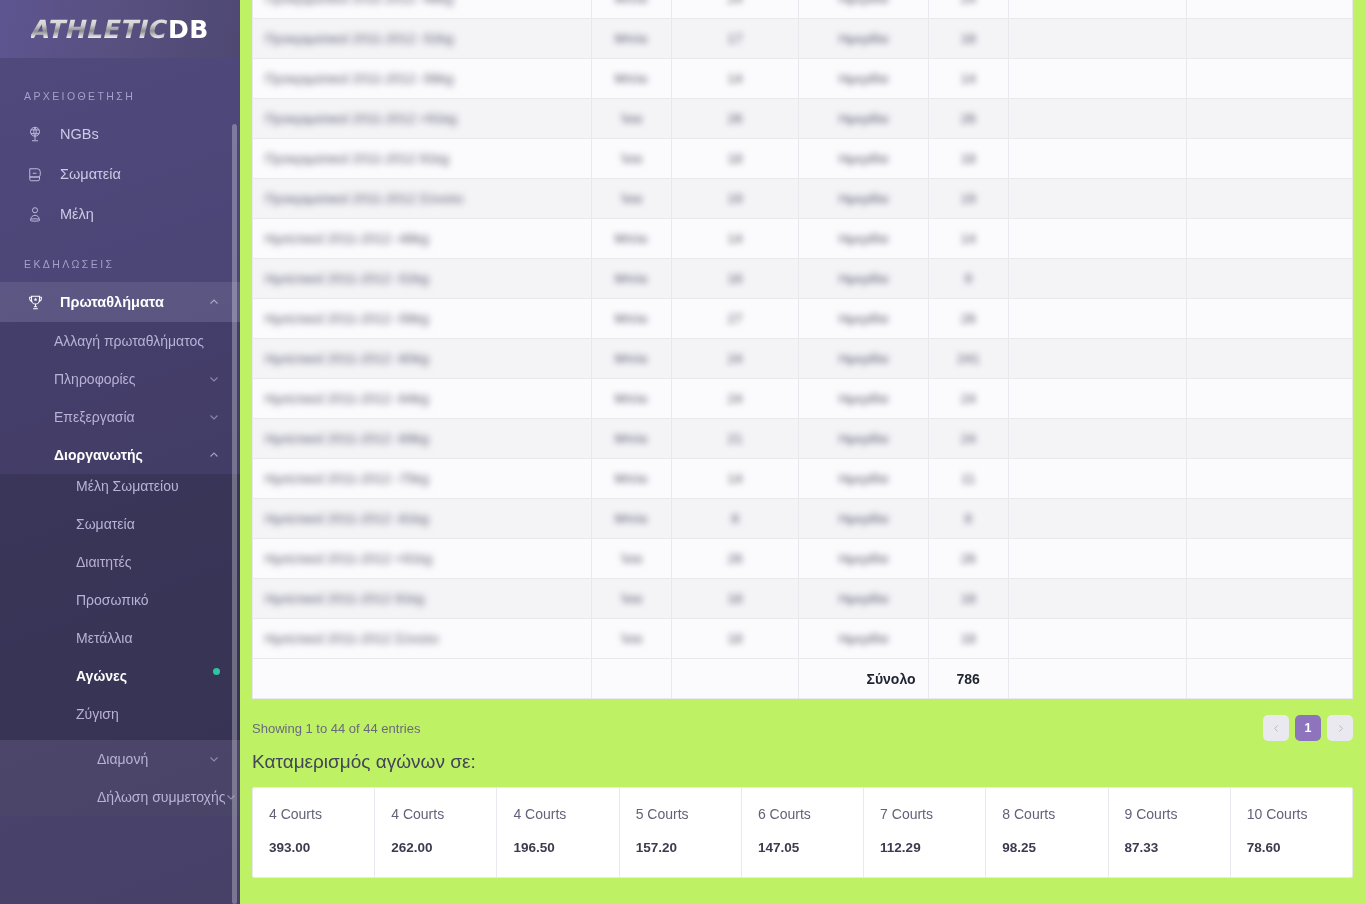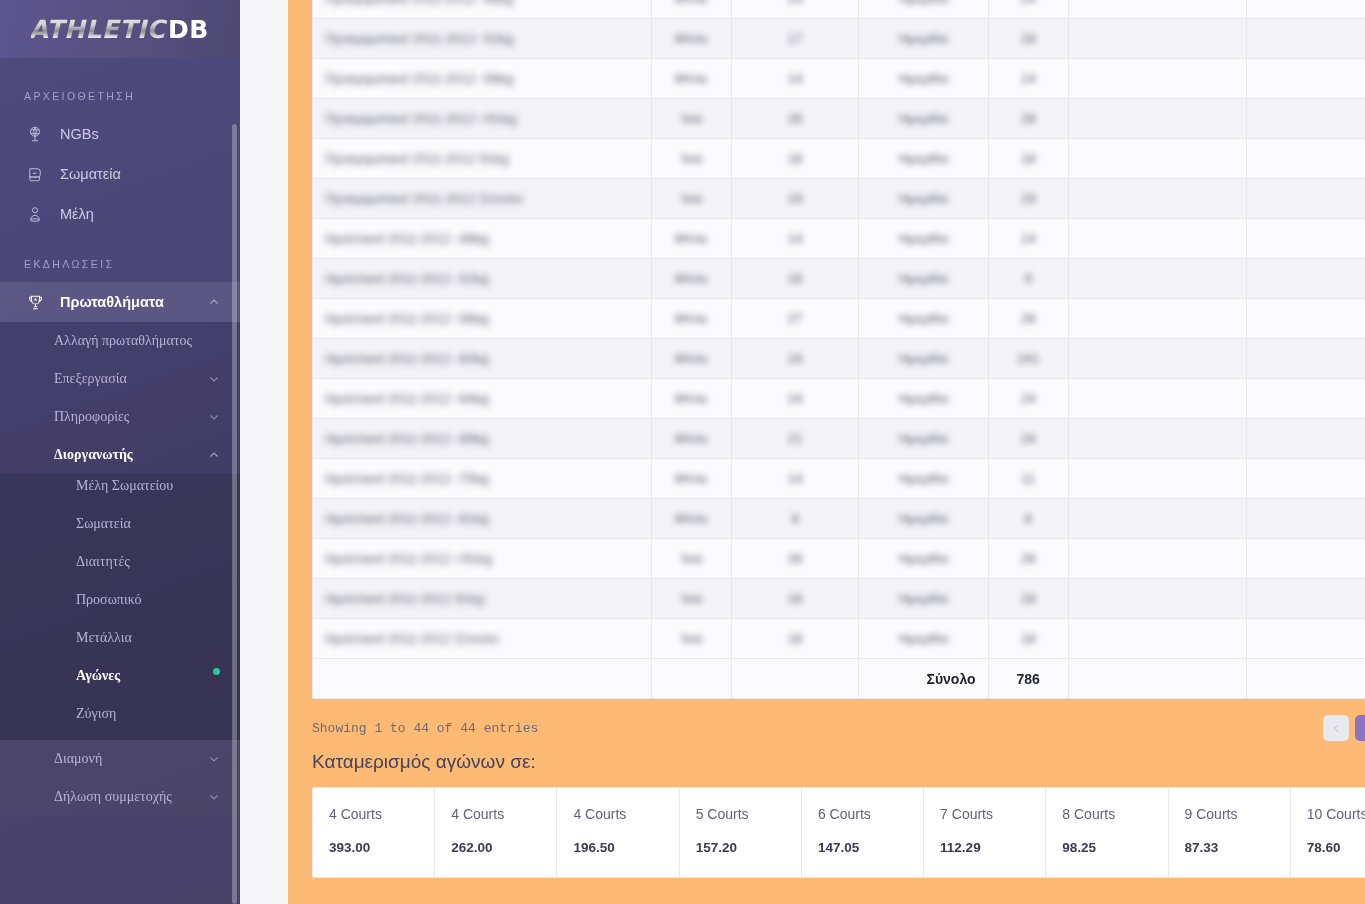--- a/index.html
+++ b/index.html
@@ -87,21 +87,21 @@
   .sb-item .ico {
     width: 22px; height: 22px;
     margin-right: 14px;
     display: flex; align-items: center; justify-content: center;
     flex: 0 0 22px;
   }
   .sb-item .lbl { flex: 1; white-space: nowrap; }
   .sb-item.open { background: rgba(255,255,255,.09); color: #ffffff; font-weight: 700; }
   .chev { width: 12px; height: 12px; opacity: .65; flex: 0 0 12px; }
 
-  .sb-sub { background: rgba(0,0,0,.10); font-family: Liberation Serif, serif; }
+  .sb-sub { background: rgba(0,0,0,.10); }
   .sb-subitem {
     display: flex;
     align-items: center;
     height: 38px;
     padding: 0 20px 0 54px;
     color: #b9b2d6;
     font-size: 14px;
     cursor: pointer;
   }
   .sb-subitem .lbl { flex: 1; white-space: nowrap; }
@@ -115,31 +115,30 @@
     font-size: 14px;
     cursor: pointer;
     margin-left: 12px;
   }
   .sb-sub2item .lbl { flex: 1; white-space: nowrap; }
   .sb-sub2item.active { color: #ffffff; font-weight: 700; }
   .dot {
     width: 7px; height: 7px; border-radius: 50%;
     background: #2ec4a3; flex: 0 0 7px;
   }
-  .sb-tail { background: rgba(255,255,255,.055); }
+  .sb-tail { background: rgba(255,255,255,.055); padding-left: 43px; }
 
   
   .main {
     flex: 1;
     height: 904px;
-    background: #fdba74;
+    background: #bef264;
     overflow: hidden;
-    padding: 0 24px;
+    padding: 0 12px;
     position: relative;
-    margin-left: 48px;
   }
 
   .table-wrap { width: 1101px; }
   table.dt {
     width: 1101px;
     border-collapse: collapse;
     font-size: 13.5px;
     color: #3b3b4f;
     table-layout: fixed;
   }
@@ -177,21 +176,21 @@
   }
   .t-label { text-align: right; padding-right: 16px; }
 
   .dt-footer {
     display: flex;
     align-items: center;
     justify-content: space-between;
     width: 1101px;
     padding-top: 16px;
   }
-  .dt-info { font-size: 13px; color: #6a6a7d; font-family: Liberation Mono, monospace; }
+  .dt-info { font-size: 13px; color: #6a6a7d; }
   .pagination { display: flex; gap: 6px; }
   .pg {
     width: 26px; height: 26px;
     border-radius: 5px;
     background: #e9e9ef;
     display: flex; align-items: center; justify-content: center;
     color: #b6b6c4;
     font-size: 12.5px;
     cursor: pointer;
   }
@@ -290,28 +289,28 @@
           </svg>
       </div>
 
       <div class="sb-sub">
 
         <div class="sb-subitem">
           <span class="lbl">Αλλαγή πρωταθλήματος</span>
         </div>
 
         <div class="sb-subitem">
-          <span class="lbl">Επεξεργασία</span>
+          <span class="lbl">Πληροφορίες</span>
           <svg class="chev" viewBox="0 0 24 24" fill="none" stroke="#b8b0d6" stroke-width="2.2">
               <polyline points="5 9 12 16 19 9"></polyline>
             </svg>
         </div>
 
         <div class="sb-subitem">
-          <span class="lbl">Πληροφορίες</span>
+          <span class="lbl">Επεξεργασία</span>
           <svg class="chev" viewBox="0 0 24 24" fill="none" stroke="#b8b0d6" stroke-width="2.2">
               <polyline points="5 9 12 16 19 9"></polyline>
             </svg>
         </div>
 
         <div class="sb-subitem" style="color:#ffffff;font-weight:700;">
           <span class="lbl">Διοργανωτής</span>
           <svg class="chev" viewBox="0 0 24 24" fill="none" stroke="#d9d4ec" stroke-width="2.2">
               <polyline points="5 15 12 8 19 15"></polyline>
             </svg>

